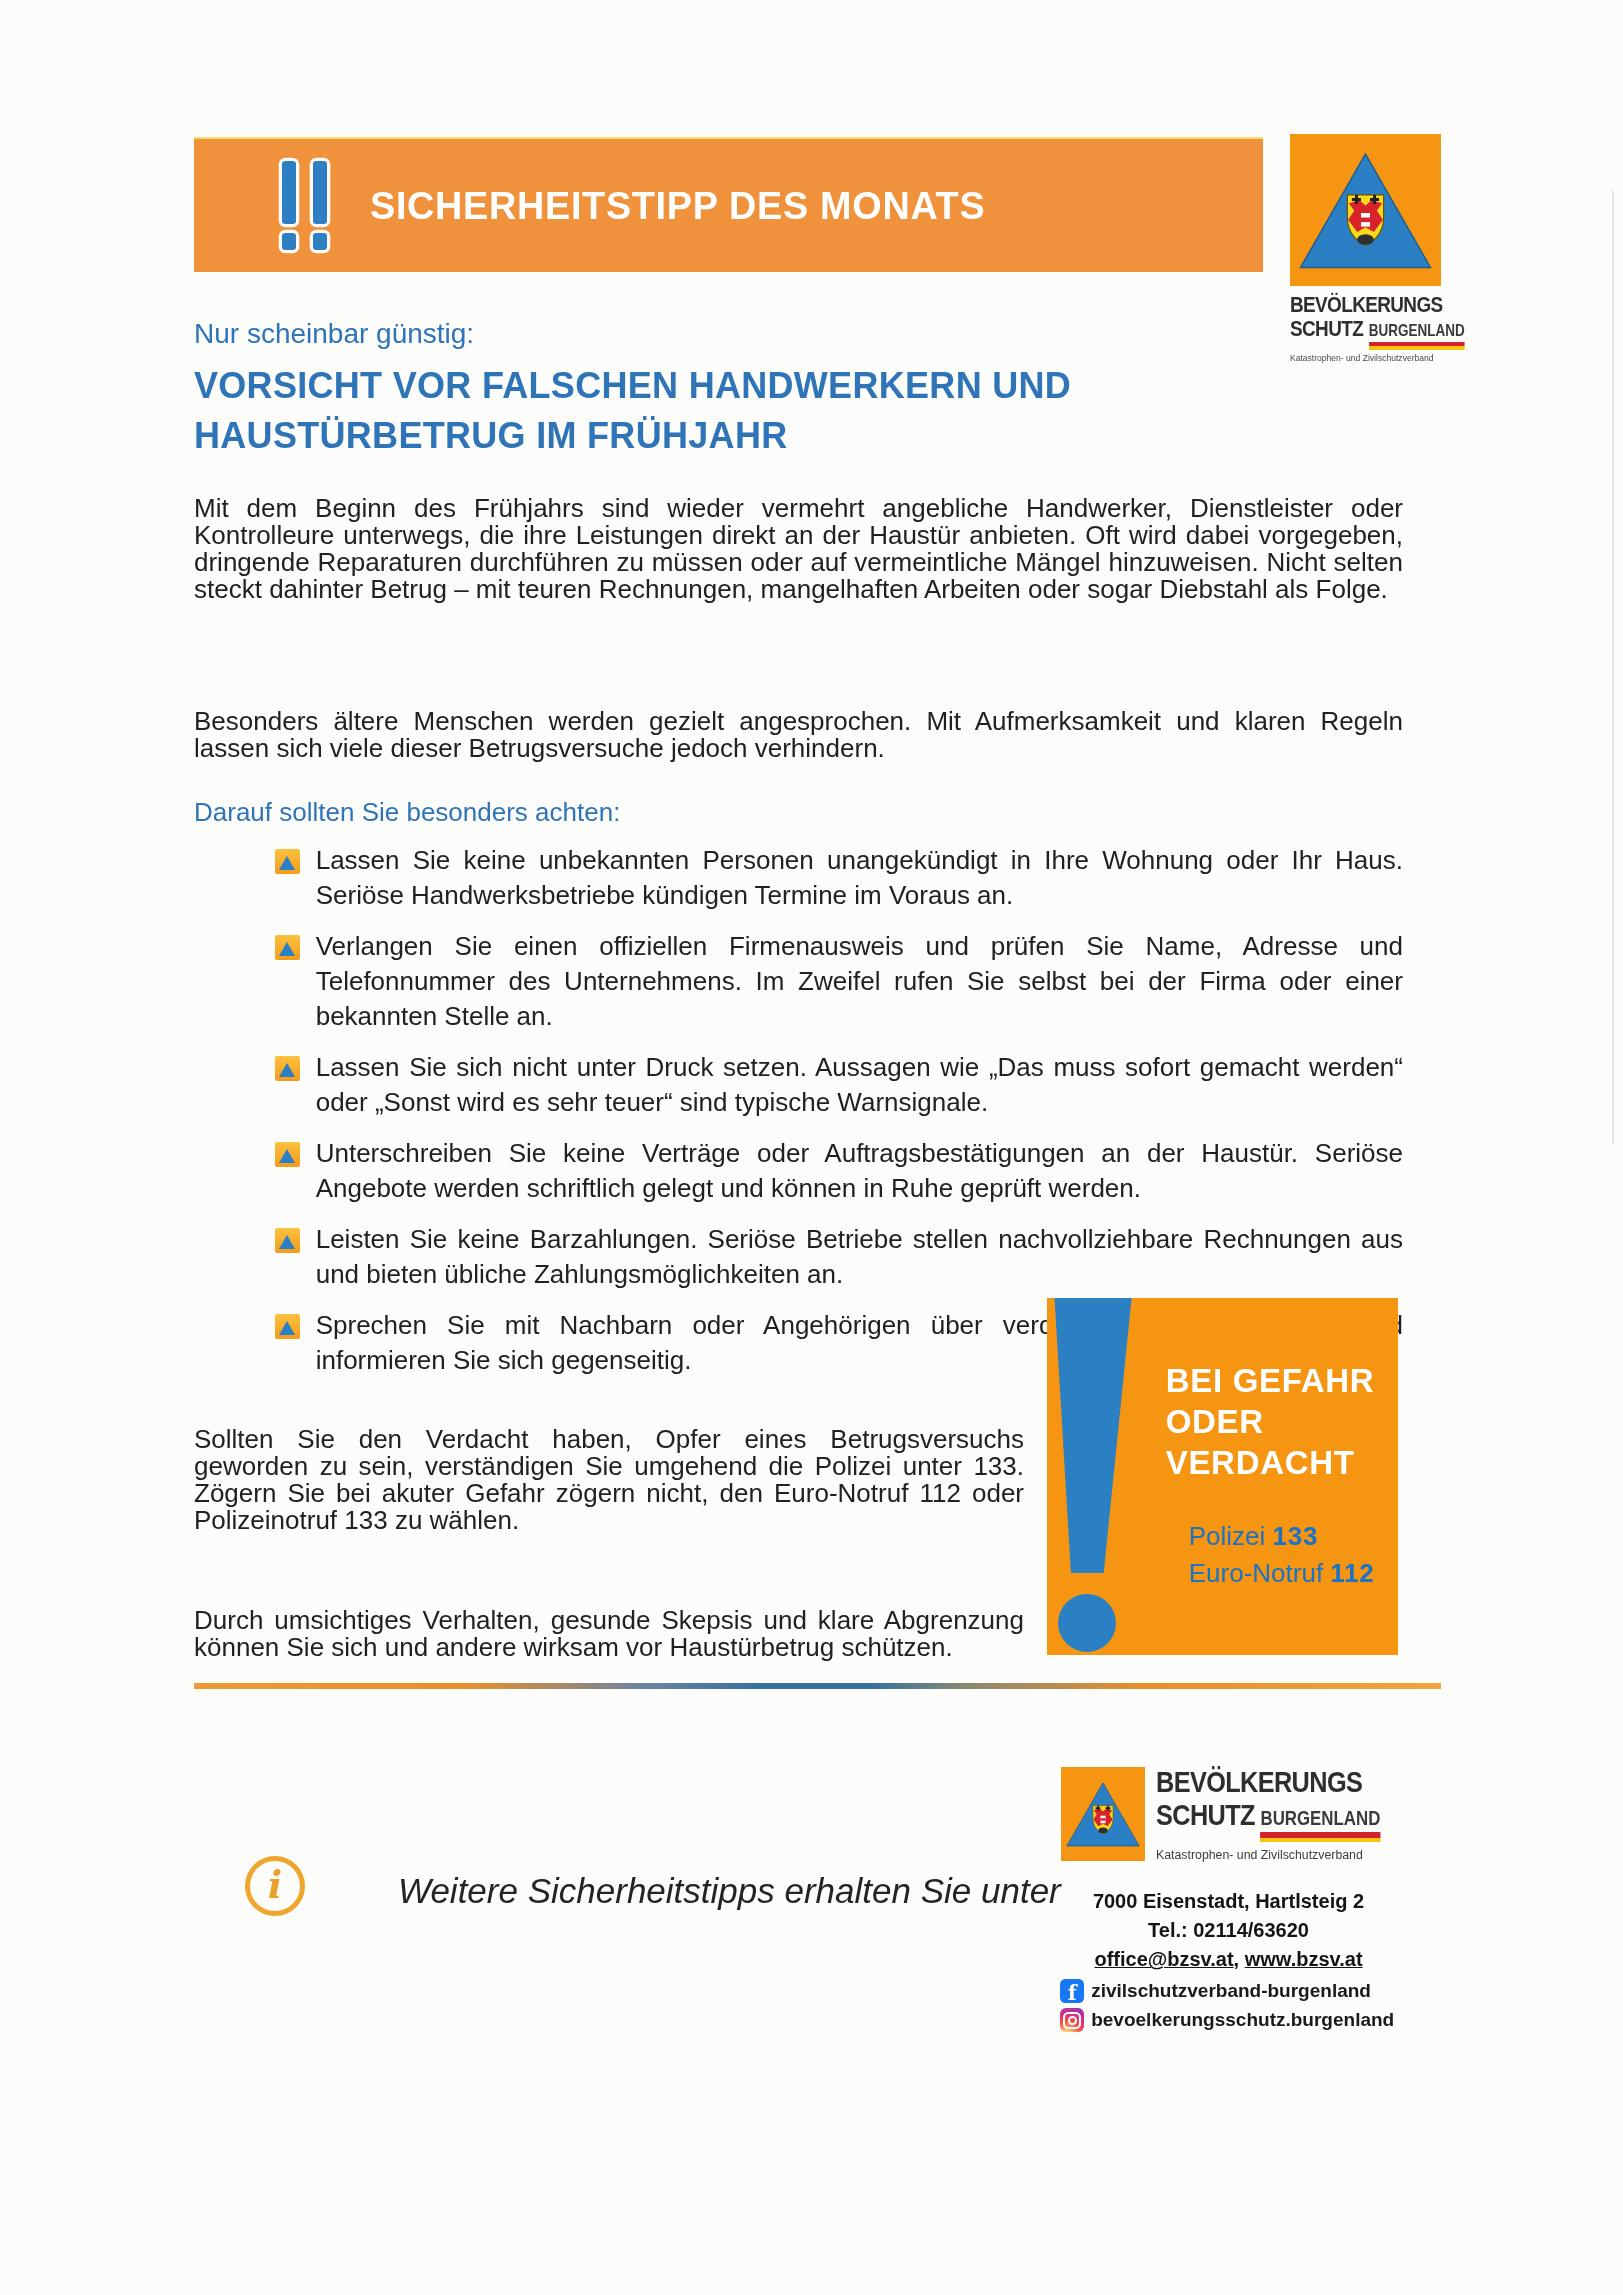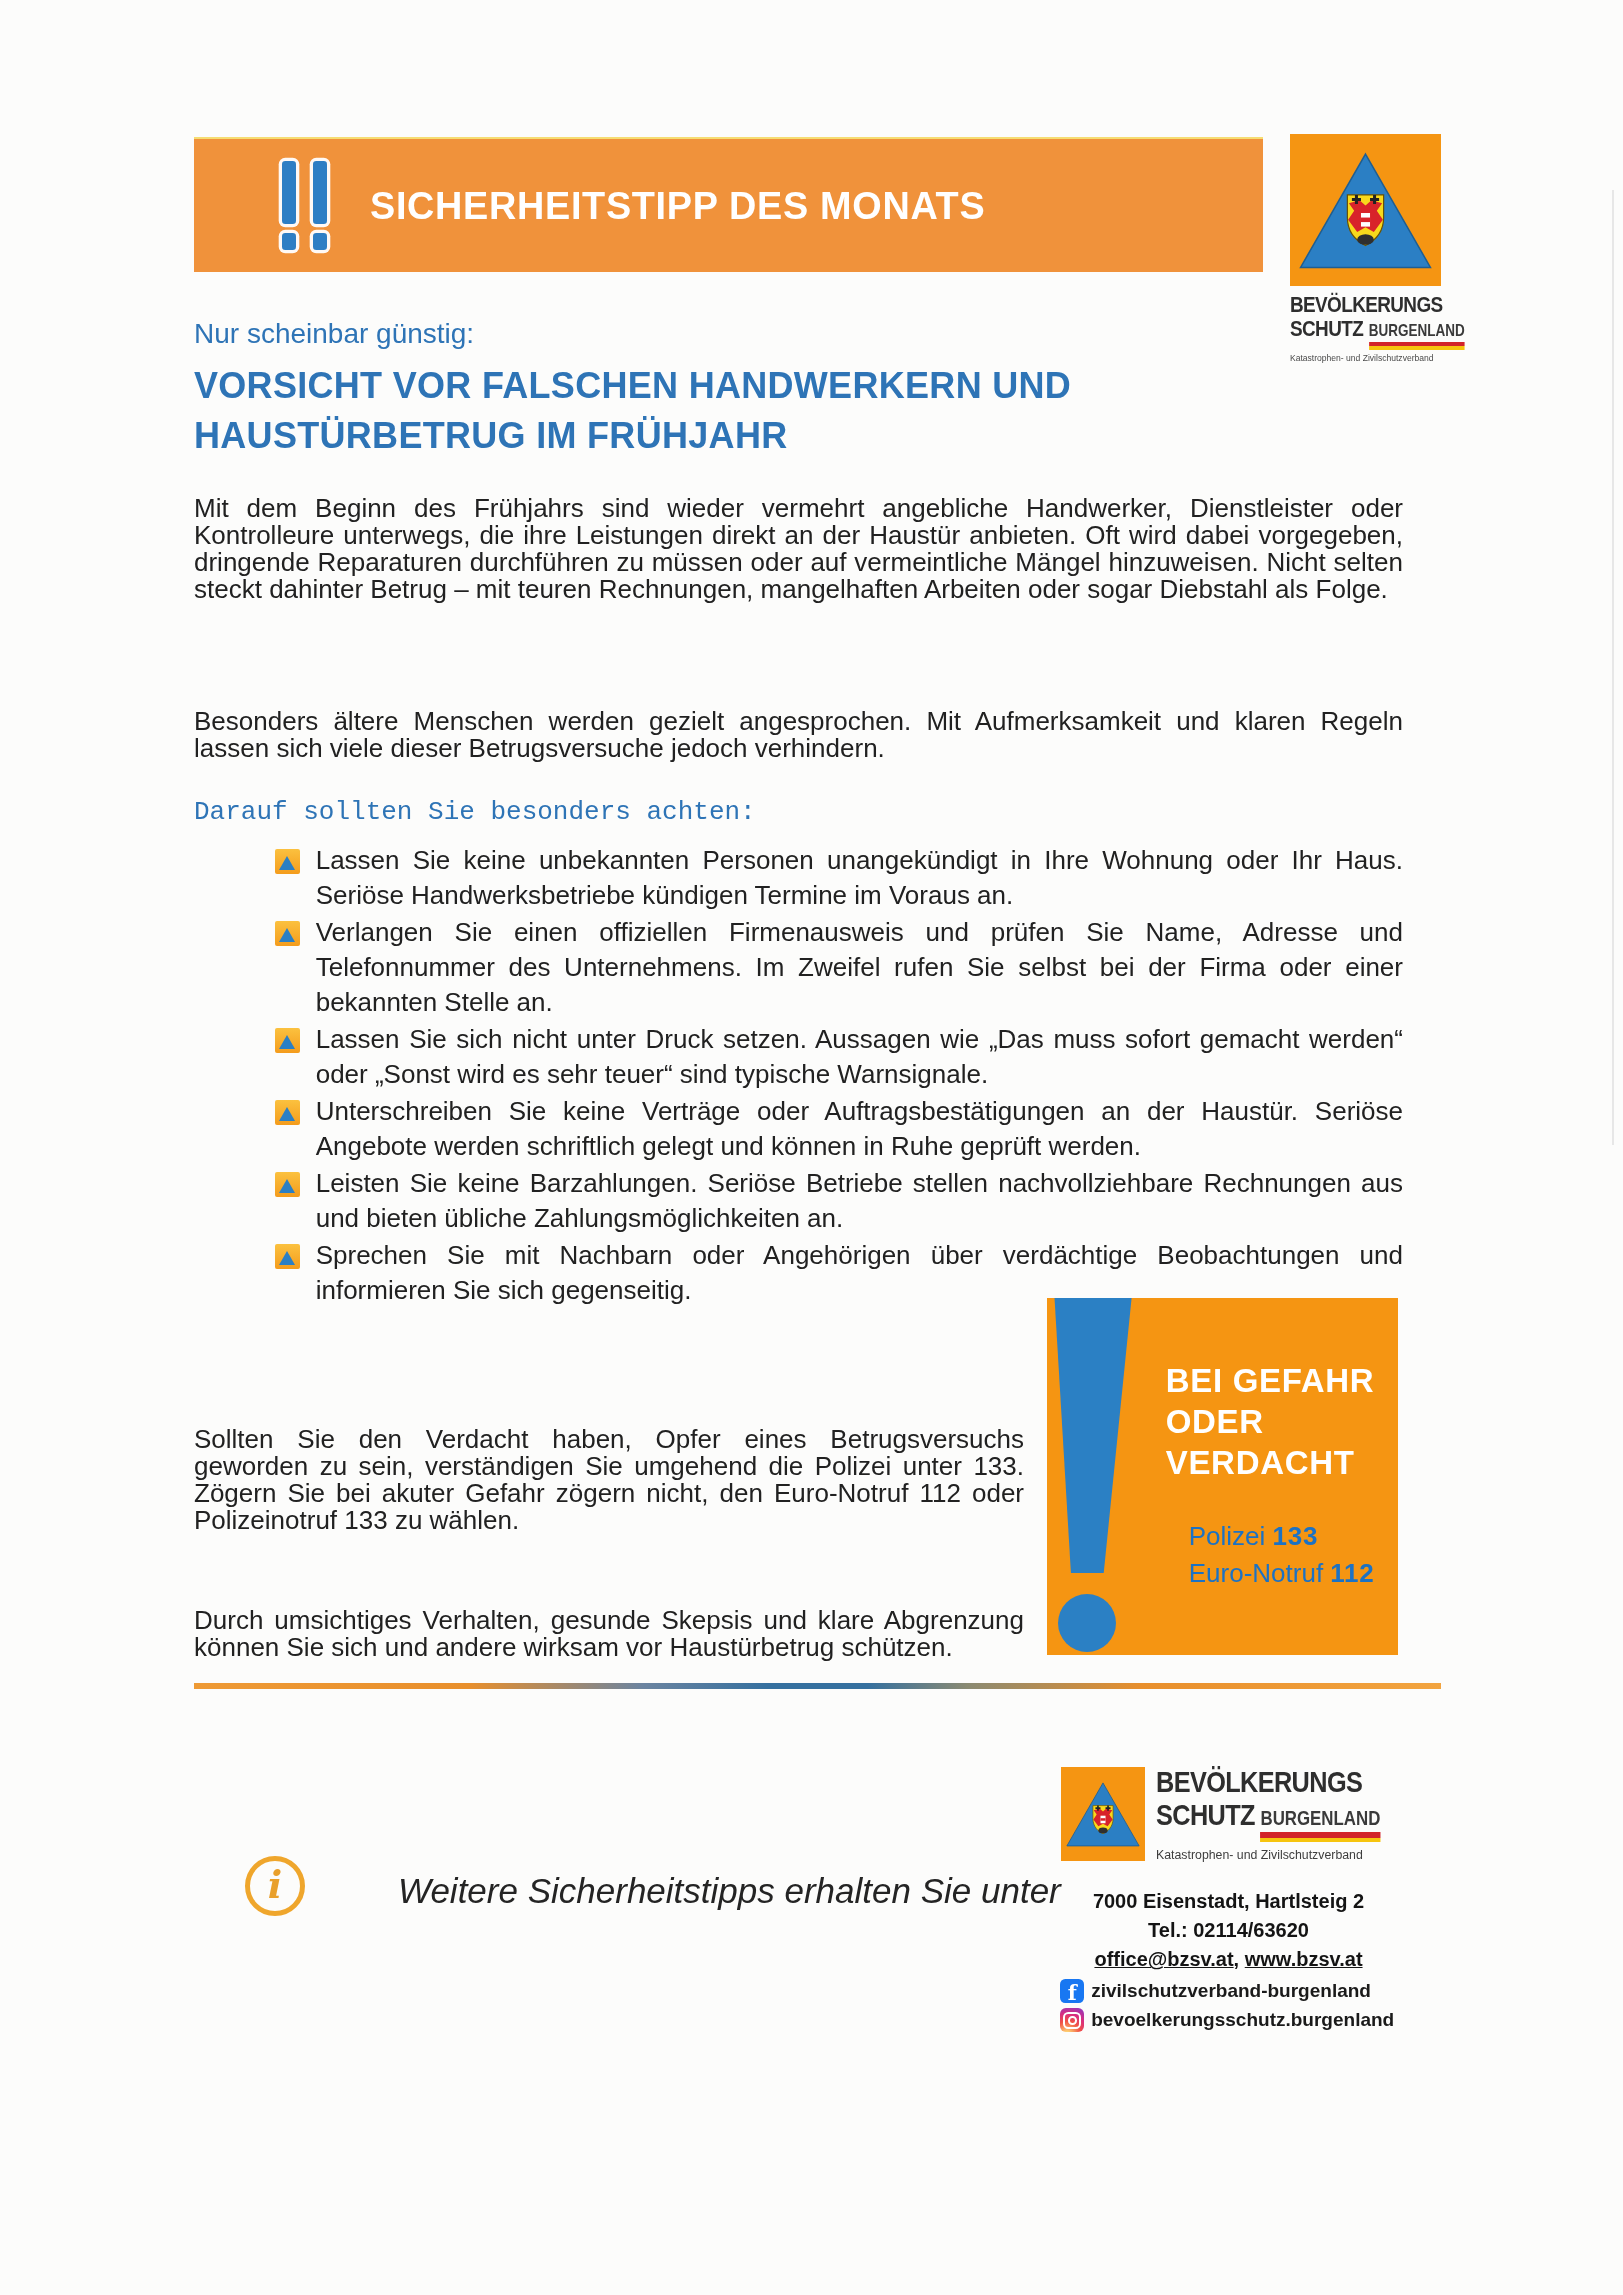--- a/index.html
+++ b/index.html
@@ -39,23 +39,23 @@
   .logo-top .wm-region-text{font-size:15.7px;}
   .logo-top .bar-red{height:4.6px;margin-top:1.3px;}
   .logo-top .bar-yellow{height:3.3px;}
   .logo-top .wm-tag{font-size:9.5px;margin-top:3.3px;}
   
   .kicker{position:absolute;left:194px;top:318px;font-size:28px;color:#2E74B6;}
   .main-title{position:absolute;left:194px;top:361px;font-size:36px;font-weight:bold;color:#2E74B6;line-height:50px;letter-spacing:0.3px;}
   .para{position:absolute;font-size:26px;line-height:27px;text-align:justify;color:#212121;}
   .p-intro1{left:194px;top:469px;width:1209px;}
   .p-intro2{left:194px;top:682px;width:1209px;}
-  .list-heading{position:absolute;left:194px;top:797px;font-size:26px;color:#2E74B6;font-family:Liberation Mono, monospace;}
-  
-  .bullets{position:absolute;left:275px;top:843px;width:1128px;display:flex;flex-direction:column;gap:2px;list-style:none;margin:0;padding:0;}
+  .list-heading{position:absolute;left:194px;top:797px;font-size:26px;color:#2E74B6;}
+  
+  .bullets{position:absolute;left:275px;top:843px;width:1128px;display:flex;flex-direction:column;gap:16px;list-style:none;margin:0;padding:0;}
   .bullet{display:flex;}
   .bicon{flex:0 0 25px;height:25px;margin-top:5.9px;margin-right:15.7px;border-radius:2px;
     background:linear-gradient(180deg,#FBC13F 0%,#F49C1C 100%);position:relative;}
   .bicon::after{content:"";position:absolute;left:3.9px;bottom:3.9px;
     border-left:8.5px solid transparent;border-right:8.5px solid transparent;border-bottom:14.4px solid #2B7FC4;}
   .btext{flex:1;font-size:26px;line-height:35px;text-align:justify;color:#212121;}
   
   .p-close1{left:194px;top:1400px;width:830px;}
   .p-close2{left:194px;top:1581px;width:830px;}
   .danger-box{position:absolute;left:1047px;top:1298px;width:351px;height:357px;background:#F59512;overflow:hidden;}

